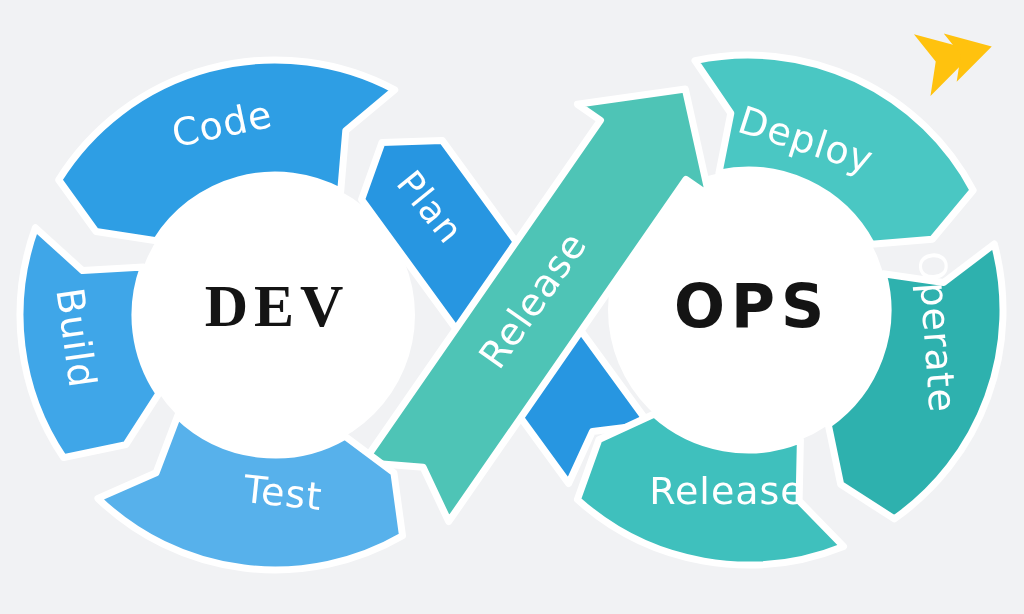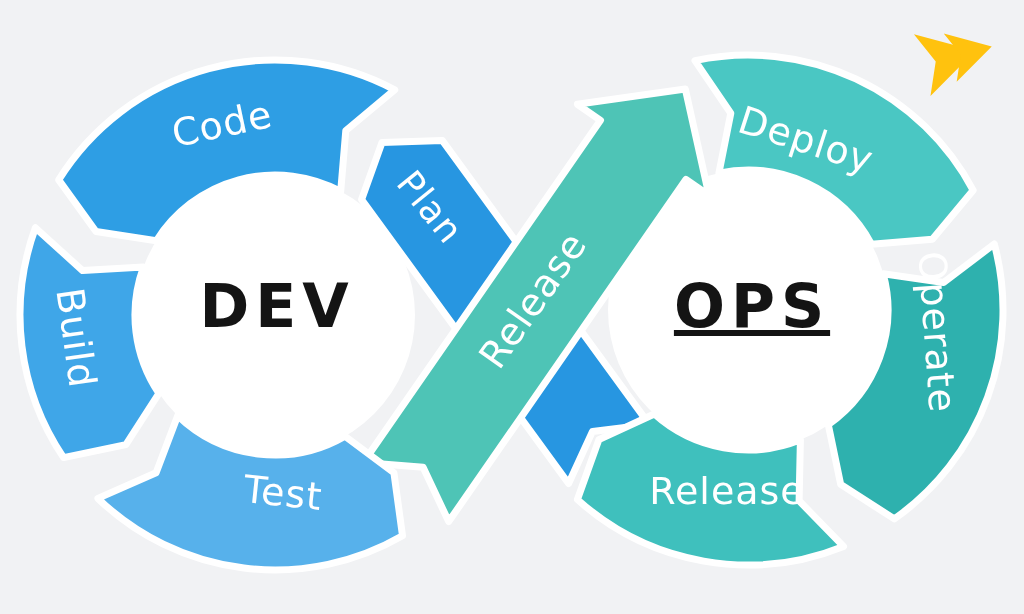--- a/index.html
+++ b/index.html
@@ -49,16 +49,16 @@
 
   <div class="lbl" style="left: 222px; top: 124px; --r: -12deg; color: rgb(255, 255, 255);">Code</div>
   <div class="lbl" style="left: 76px; top: 338px; --r: 82deg; color: rgb(255, 255, 255);">Build</div>
   <div class="lbl" style="left: 283px; top: 493px; --r: 6deg; color: rgb(255, 255, 255);">Test</div>
   <div class="lbl small" style="left: 430px; top: 207px; --r: 51deg; color: rgb(255, 255, 255);">Plan</div>
   <div class="lbl" style="left: 533px; top: 300px; --r: -55deg; color: rgb(255, 255, 255);">Release</div>
   <div class="lbl" style="left: 806px; top: 140px; --r: 18deg; color: rgb(255, 255, 255);">Deploy</div>
   <div class="lbl" style="left: 937px; top: 332px; --r: 86deg; color: rgb(255, 255, 255);">Operate</div>
   <div class="lbl" style="left: 727px; top: 491px; color: rgb(255, 255, 255);">Release</div>
 
-  <div class="center-lbl" style="left: 277px; top: 306px; color: rgb(20, 20, 20);">DEV</div>
-  <div class="center-lbl" style="left: 752px; top: 306px; color: rgb(20, 20, 20); text-decoration: underline;">OPS</div>
+  <div class="center-lbl" style="left: 277px; top: 306px; color: rgb(20, 20, 20); font-family: Liberation Serif, serif;">DEV</div>
+  <div class="center-lbl" style="left: 752px; top: 306px; color: rgb(20, 20, 20);">OPS</div>
 
 </div>
 
 </body></html>

